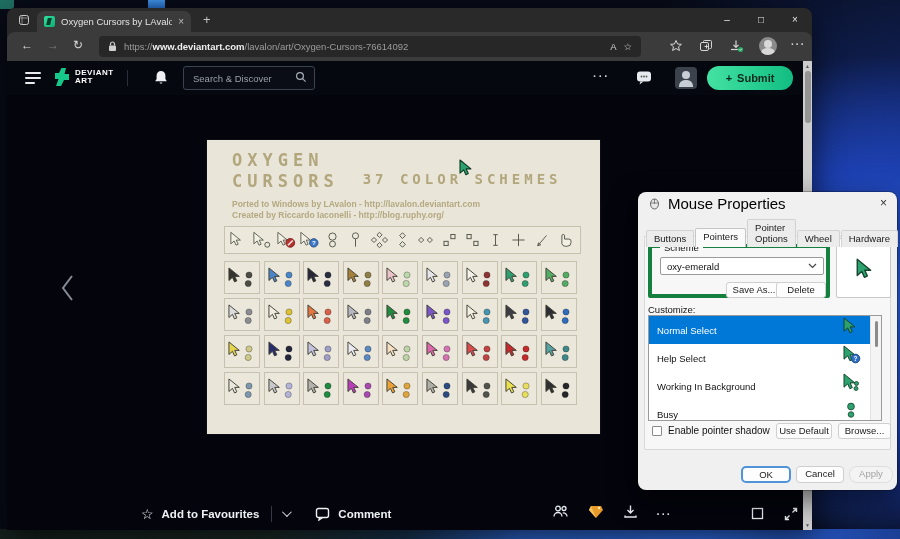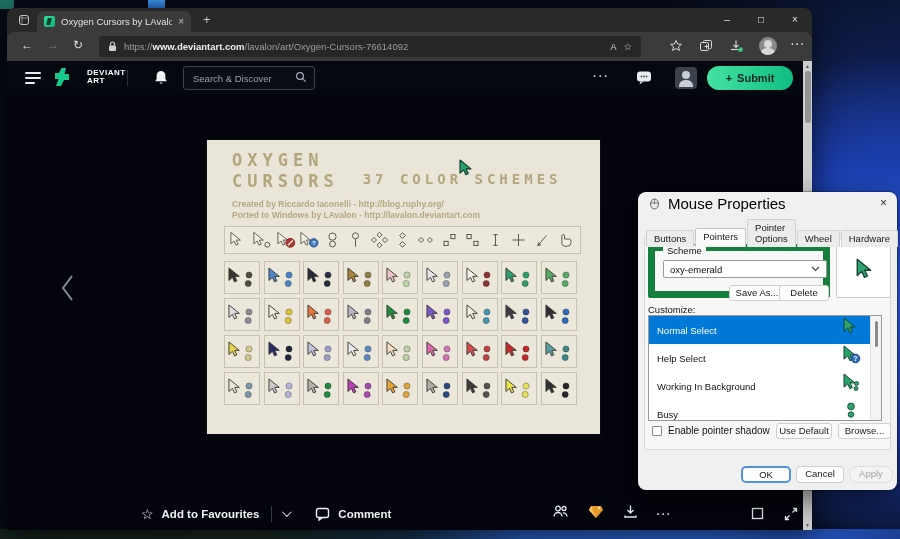--- a/index.html
+++ b/index.html
@@ -41,21 +41,21 @@
   .tb-ic{position:absolute;top:7px;color:#d6d6d6;font-size:10px;}
   .avatar{position:absolute;top:5px;width:18px;height:18px;border-radius:50%;background:#8a8a8a;overflow:hidden;}
   .avatar::before{content:"";position:absolute;left:5px;top:3px;width:8px;height:8px;border-radius:50%;background:#d8d8d8;}
   .avatar::after{content:"";position:absolute;left:2px;top:11px;width:14px;height:9px;border-radius:50% 50% 0 0;background:#d8d8d8;}
 
   
   .dapage{position:absolute;left:0;top:53px;width:805px;height:469px;background:#03040c;overflow:hidden;}
   .daheader{position:absolute;left:0;top:0;width:100%;height:34px;background:#060810;}
   .hamburger{position:absolute;left:18px;top:11px;width:16px;height:12px;}
   .hamburger i{display:block;height:2px;background:#e8eaee;margin-bottom:3px;border-radius:1px;}
-  .dalogo{position:absolute;left:46px;top:6px;display:flex;align-items:center;gap:16px;}
+  .dalogo{position:absolute;left:46px;top:6px;display:flex;align-items:center;gap:4px;}
   .dalogo-text{font-size:8px;font-weight:bold;color:#fff;line-height:8px;letter-spacing:.5px;}
   .divider{position:absolute;left:120px;top:9px;width:1px;height:16px;background:#2b303a;}
   .bell{position:absolute;left:146px;top:8px;}
   .searchbox{position:absolute;left:176px;top:5px;width:132px;height:24px;border:1px solid #3a4350;border-radius:3px;
     background:#0a0d15;display:flex;align-items:center;padding:0 7px;}
   .searchbox input{flex:1;background:transparent;border:none;outline:none;font-size:9.5px;color:#cfd4da;width:100px;}
   .searchbox input::placeholder{color:#98a0aa;}
   .hdr-dots{position:absolute;left:586px;top:9px;color:#cfd4da;font-size:11px;letter-spacing:2px;font-weight:bold;}
   .chat{position:absolute;left:628px;top:8px;}
   .profsq{position:absolute;left:668px;top:6px;width:22px;height:22px;border-radius:4px;background:#3c424c;}
@@ -98,21 +98,21 @@
   .dialog{position:absolute;left:638px;top:192px;width:259px;height:298px;background:#f0f0f0;border-radius:8px;
     box-shadow:0 10px 28px rgba(0,0,0,.55),0 0 0 1px rgba(0,0,0,.25);font-size:10px;color:#111;}
   .dlg-titlebar{position:absolute;left:0;top:0;width:100%;height:22px;display:flex;align-items:center;padding:0 10px;gap:7px;}
   .dlg-title{font-size:15px;color:#000;flex:1;}
   .dlg-close{font-size:12px;color:#333;}
   .dtabs{position:absolute;left:8px;top:27px;display:flex;align-items:flex-end;z-index:2;}
   .dtab{font-size:9.5px;padding:2px 7px 3px;border:1px solid #d2d2d2;border-bottom:none;background:#ececec;
     border-radius:2px 2px 0 0;margin-right:1px;color:#1a1a1a;}
   .dtab.active{background:#fafafa;padding-bottom:5px;border-color:#c6c6c6;}
   .panel{position:absolute;left:6px;top:44px;width:247px;height:214px;background:#f7f7f7;border:1px solid #d8d8d8;border-radius:0 2px 2px 2px;}
-  .groupbox{position:absolute;left:10px;top:52px;width:182px;height:54px;border:7px solid #15803d;border-radius:2px;}
+  .groupbox{position:absolute;left:10px;top:52px;width:182px;height:54px;border:4px solid #15803d;border-radius:2px;}
   .gb-legend{position:absolute;left:8px;top:-6px;background:#f7f7f7;padding:0 4px;font-size:9.5px;}
   .combo{position:absolute;left:8px;top:9px;width:164px;height:18px;background:#fff;border:1px solid #9a9a9a;border-radius:2px;
     display:flex;align-items:center;padding:0 6px;font-size:9.5px;}
   .combo .val{flex:1;}
   .dbtn{position:absolute;height:16px;background:#fdfdfd;border:1px solid #cfcfcf;border-radius:3px;
     font-size:9.5px;text-align:center;line-height:14px;color:#1a1a1a;}
   .preview{position:absolute;left:198px;top:46px;width:55px;height:60px;background:#fff;border:1px solid #c9c9c9;border-radius:2px;
     display:flex;align-items:center;justify-content:center;}
   .cust-label{position:absolute;left:10px;top:112px;font-size:9.5px;}
   .plist{position:absolute;left:10px;top:123px;width:234px;height:106px;background:#fff;border:1px solid #9a9a9a;overflow:hidden;}
@@ -256,22 +256,22 @@
           </svg>
       </span>
 
       <div class="artwork">
         <div class="aw-title">OXYGEN</div>
         <div class="aw-row2">
           <span class="aw-title" style="position:static">CURSORS</span>
           <span class="aw-sub">37 COLOR SCHEMES</span>
         </div>
         <div class="aw-credits">
+          <div>Ported to Windows by LAvalon - http://lavalon.deviantart.com</div>
           <div>Created by Riccardo Iaconelli - http://blog.ruphy.org/</div>
-          <div>Ported to Windows by LAvalon - http://lavalon.deviantart.com</div>
         </div>
         <div class="strip" id="strip">
             <span class="cell">
               <svg width="19" height="18" viewBox="0 0 20 18">
                 <g transform="scale(0.92)">
                   <path d="M1 1 L1 14.2 L4.7 10.9 L6.9 15.7 L9.3 14.6 L7.1 9.9 L11.9 9.9 Z" fill="#f2efe3" stroke="#55544a"></path>
                 </g>
               </svg>
             </span>
             <span class="cell">

